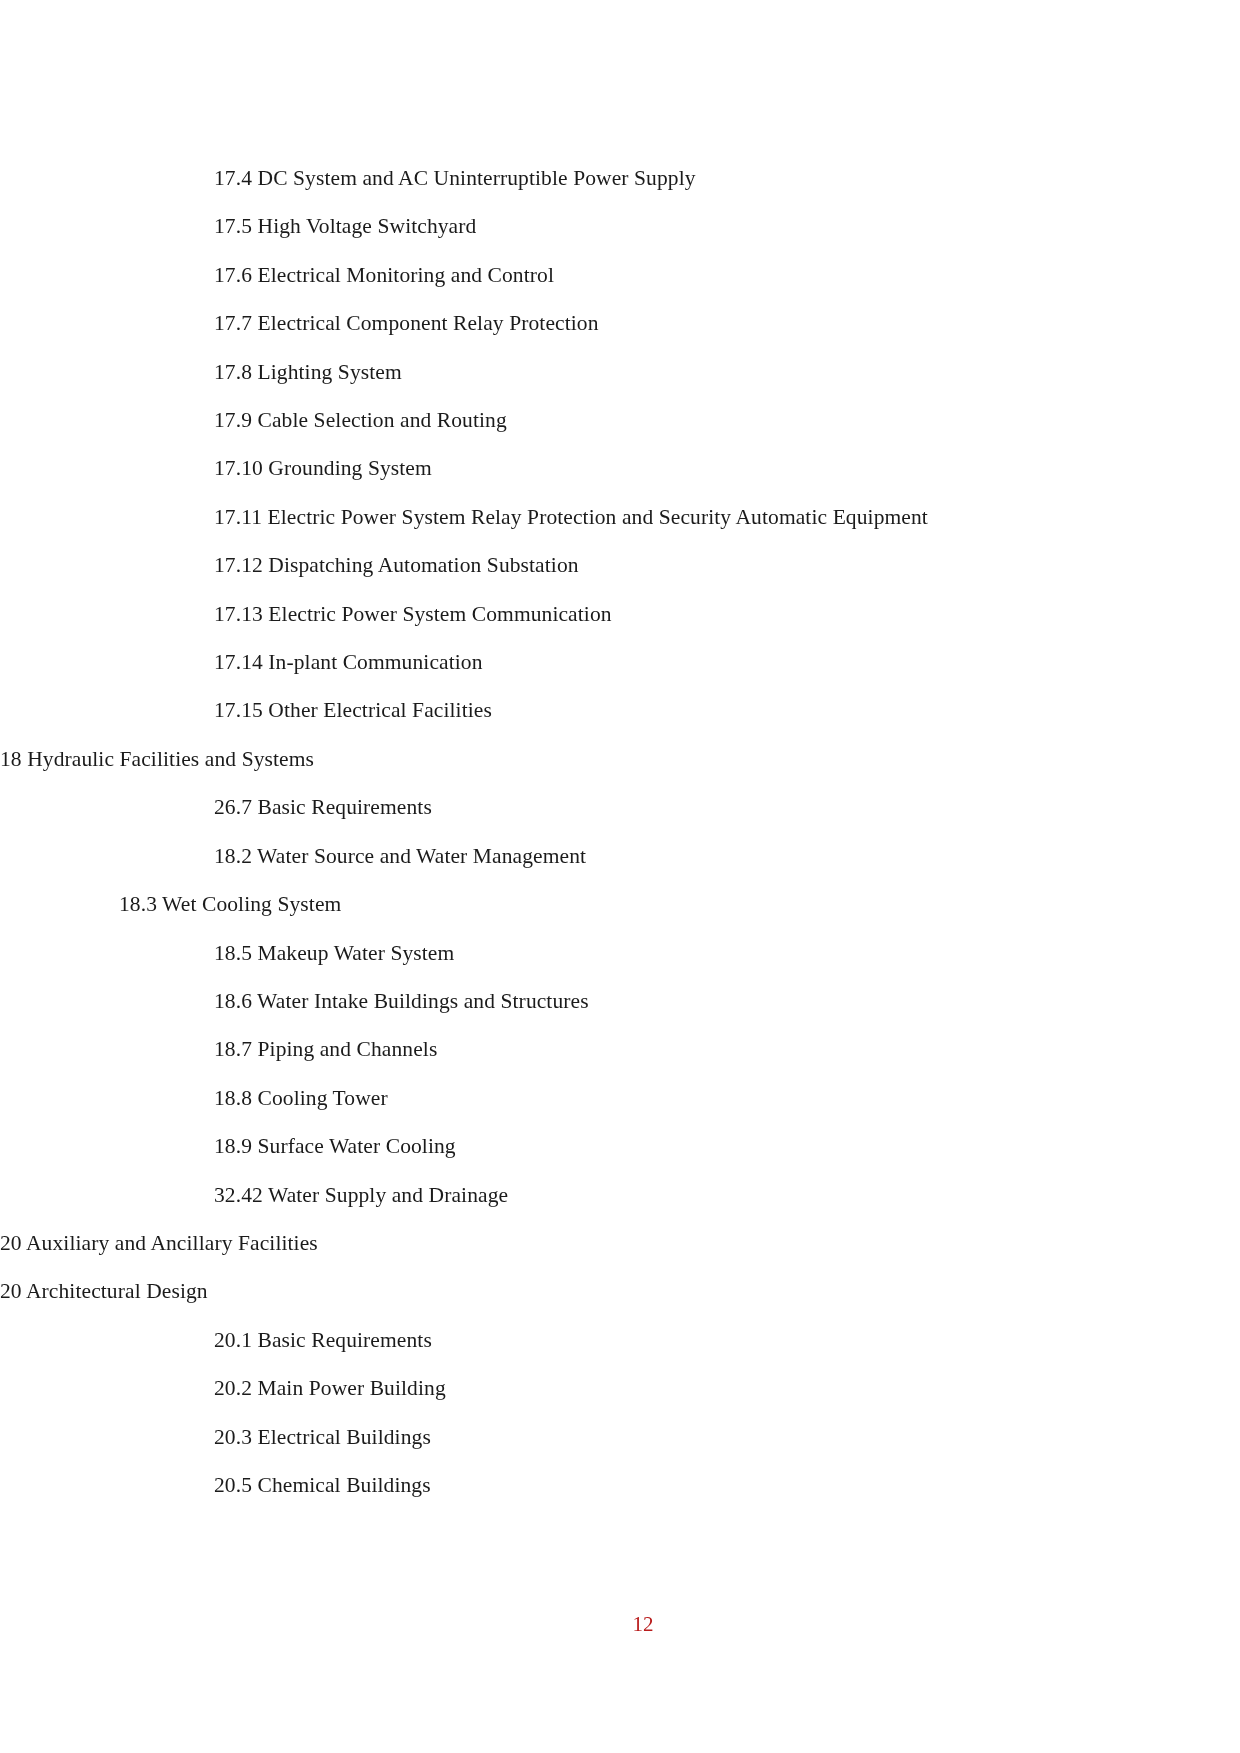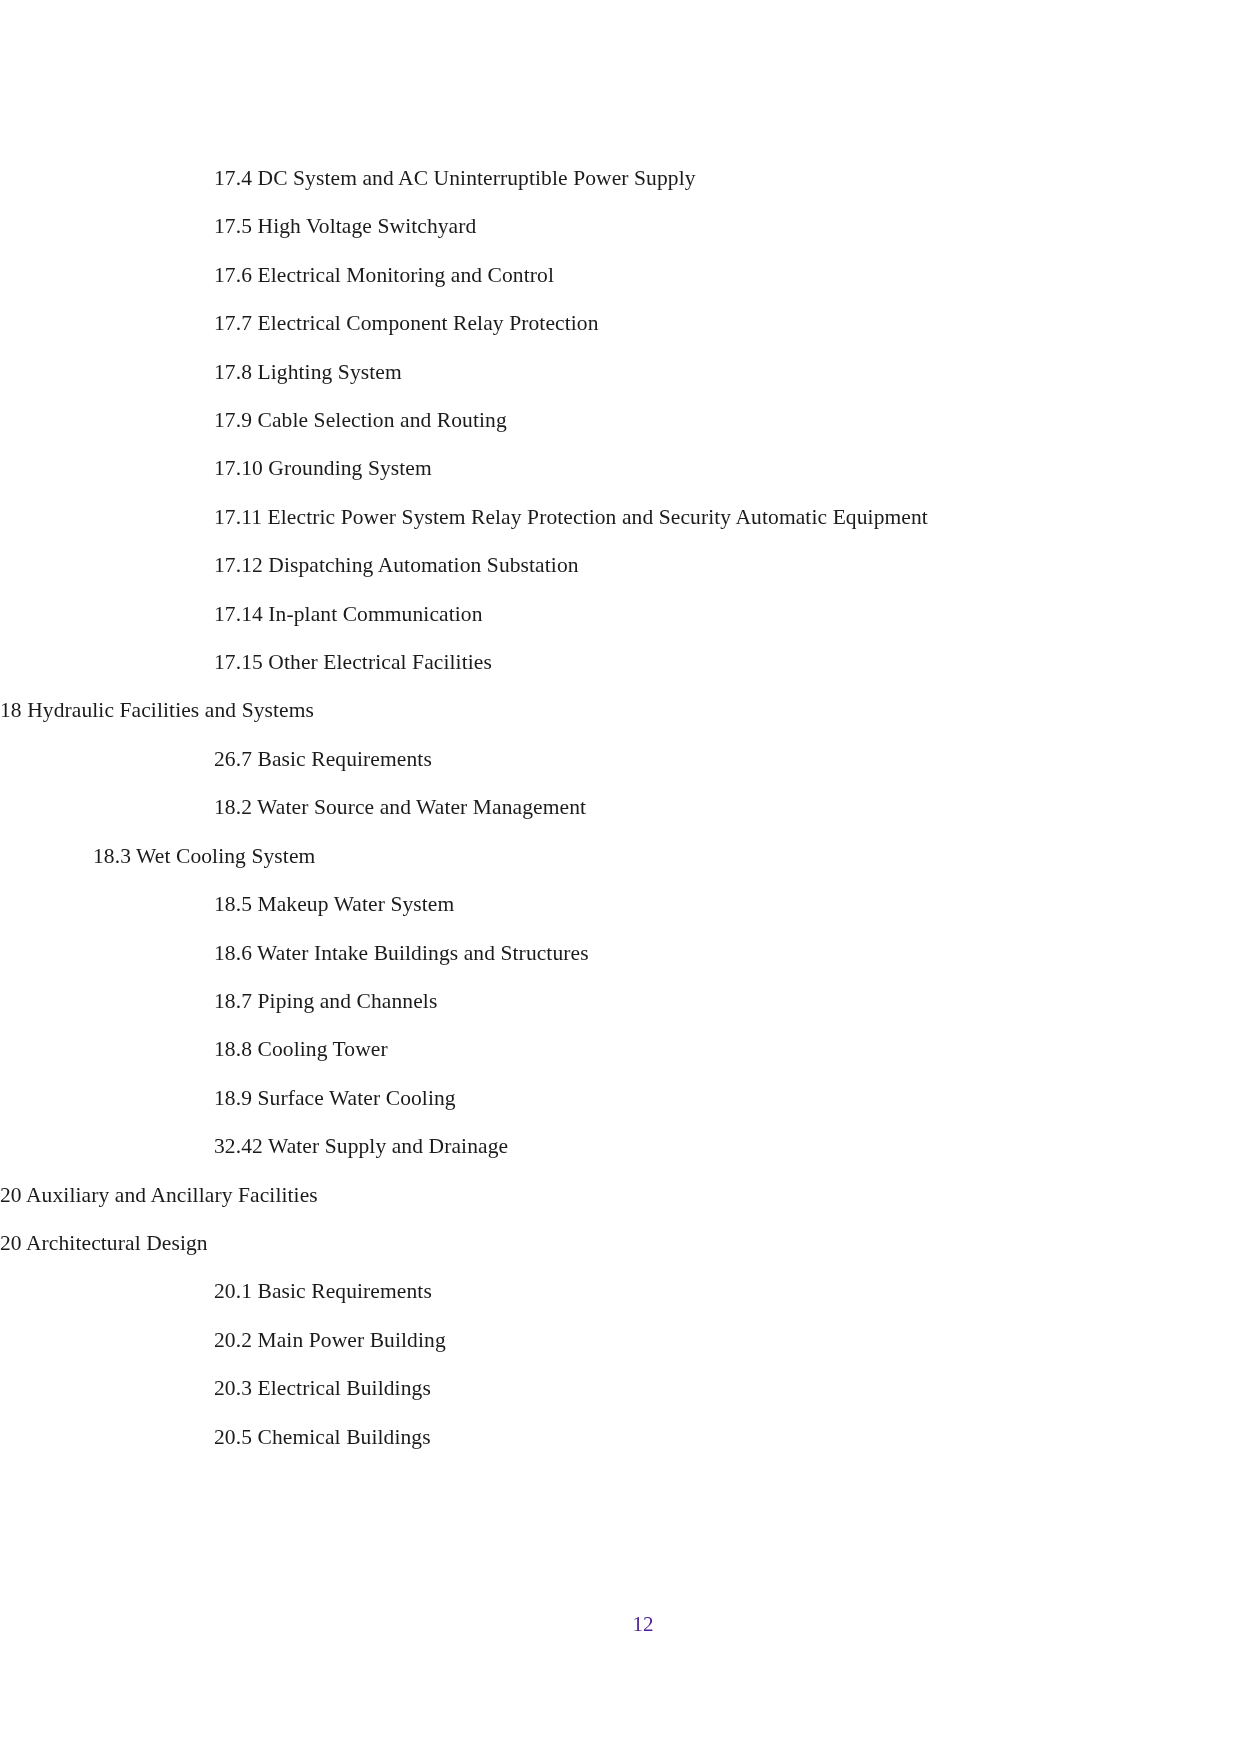--- a/index.html
+++ b/index.html
@@ -23,47 +23,48 @@
     right: 0;
   }
   .toc-entry {
     line-height: 48.4px;
     font-size: 21.5px;
     white-space: pre;
     letter-spacing: 0.1px;
   }
   .toc-entry.chapter { }
   .toc-entry.sub { padding-left: 214px; }
-  .toc-entry.sub-tight { padding-left: 85px; margin-left: 8px; }
+  .toc-entry.sub-tight { padding-left: 119px; }
   .page-number {
     position: absolute;
     top: 1612px;
     left: 0;
     width: 1240px;
     box-sizing: border-box;
     padding-left: 46px;
     text-align: center;
     font-size: 21px;
-    color: #4c1d95;
+    color: #b91c1c;
   }
 </style>
 </head>
 <body>
 
 <div class="page">
   <div class="toc">
       <div class="toc-entry sub">17.4 DC System and AC Uninterruptible Power Supply</div>
       <div class="toc-entry sub">17.5 High Voltage Switchyard</div>
       <div class="toc-entry sub">17.6 Electrical Monitoring and Control</div>
       <div class="toc-entry sub">17.7 Electrical Component Relay Protection</div>
       <div class="toc-entry sub">17.8 Lighting System</div>
       <div class="toc-entry sub">17.9 Cable Selection and Routing</div>
       <div class="toc-entry sub">17.10 Grounding System</div>
       <div class="toc-entry sub">17.11 Electric Power System Relay Protection and Security Automatic Equipment</div>
       <div class="toc-entry sub">17.12 Dispatching Automation Substation</div>
+      <div class="toc-entry sub">17.13 Electric Power System Communication</div>
       <div class="toc-entry sub">17.14 In-plant Communication</div>
       <div class="toc-entry sub">17.15 Other Electrical Facilities</div>
       <div class="toc-entry chapter">18 Hydraulic Facilities and Systems</div>
       <div class="toc-entry sub">26.7 Basic Requirements</div>
       <div class="toc-entry sub">18.2 Water Source and Water Management</div>
       <div class="toc-entry sub-tight">18.3 Wet Cooling System</div>
       <div class="toc-entry sub">18.5 Makeup Water System</div>
       <div class="toc-entry sub">18.6 Water Intake Buildings and Structures</div>
       <div class="toc-entry sub">18.7 Piping and Channels</div>
       <div class="toc-entry sub">18.8 Cooling Tower</div>

